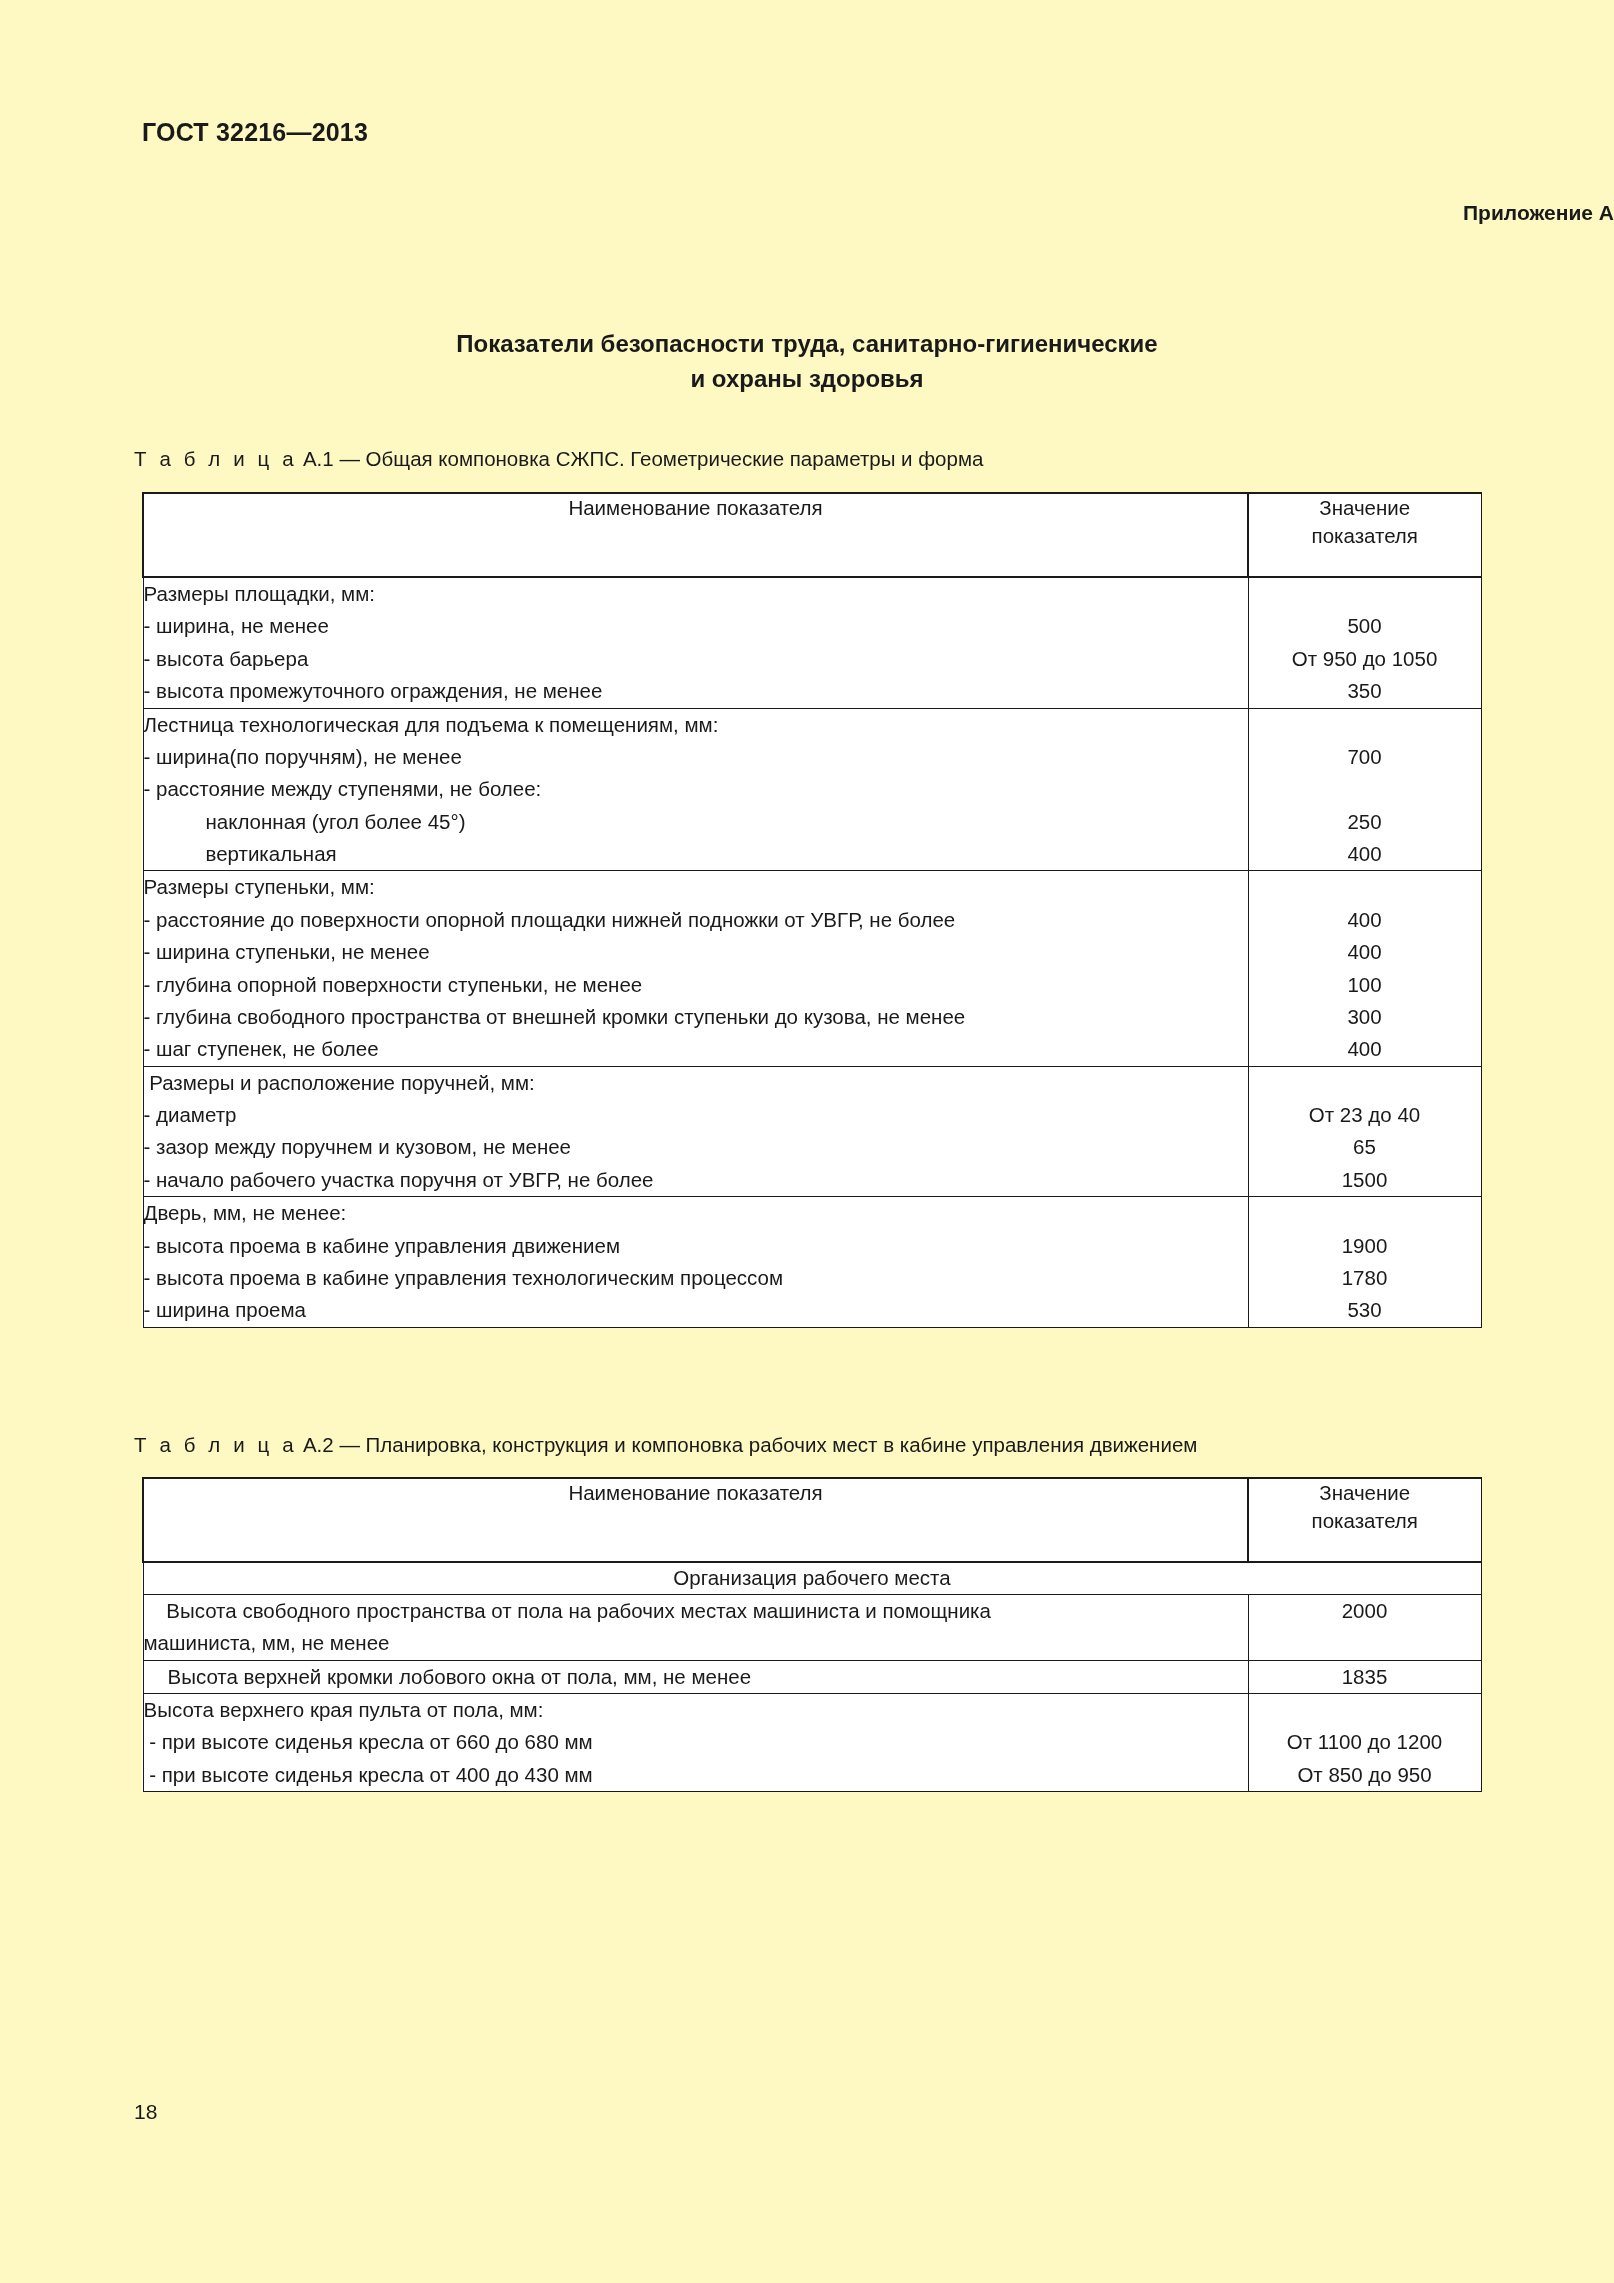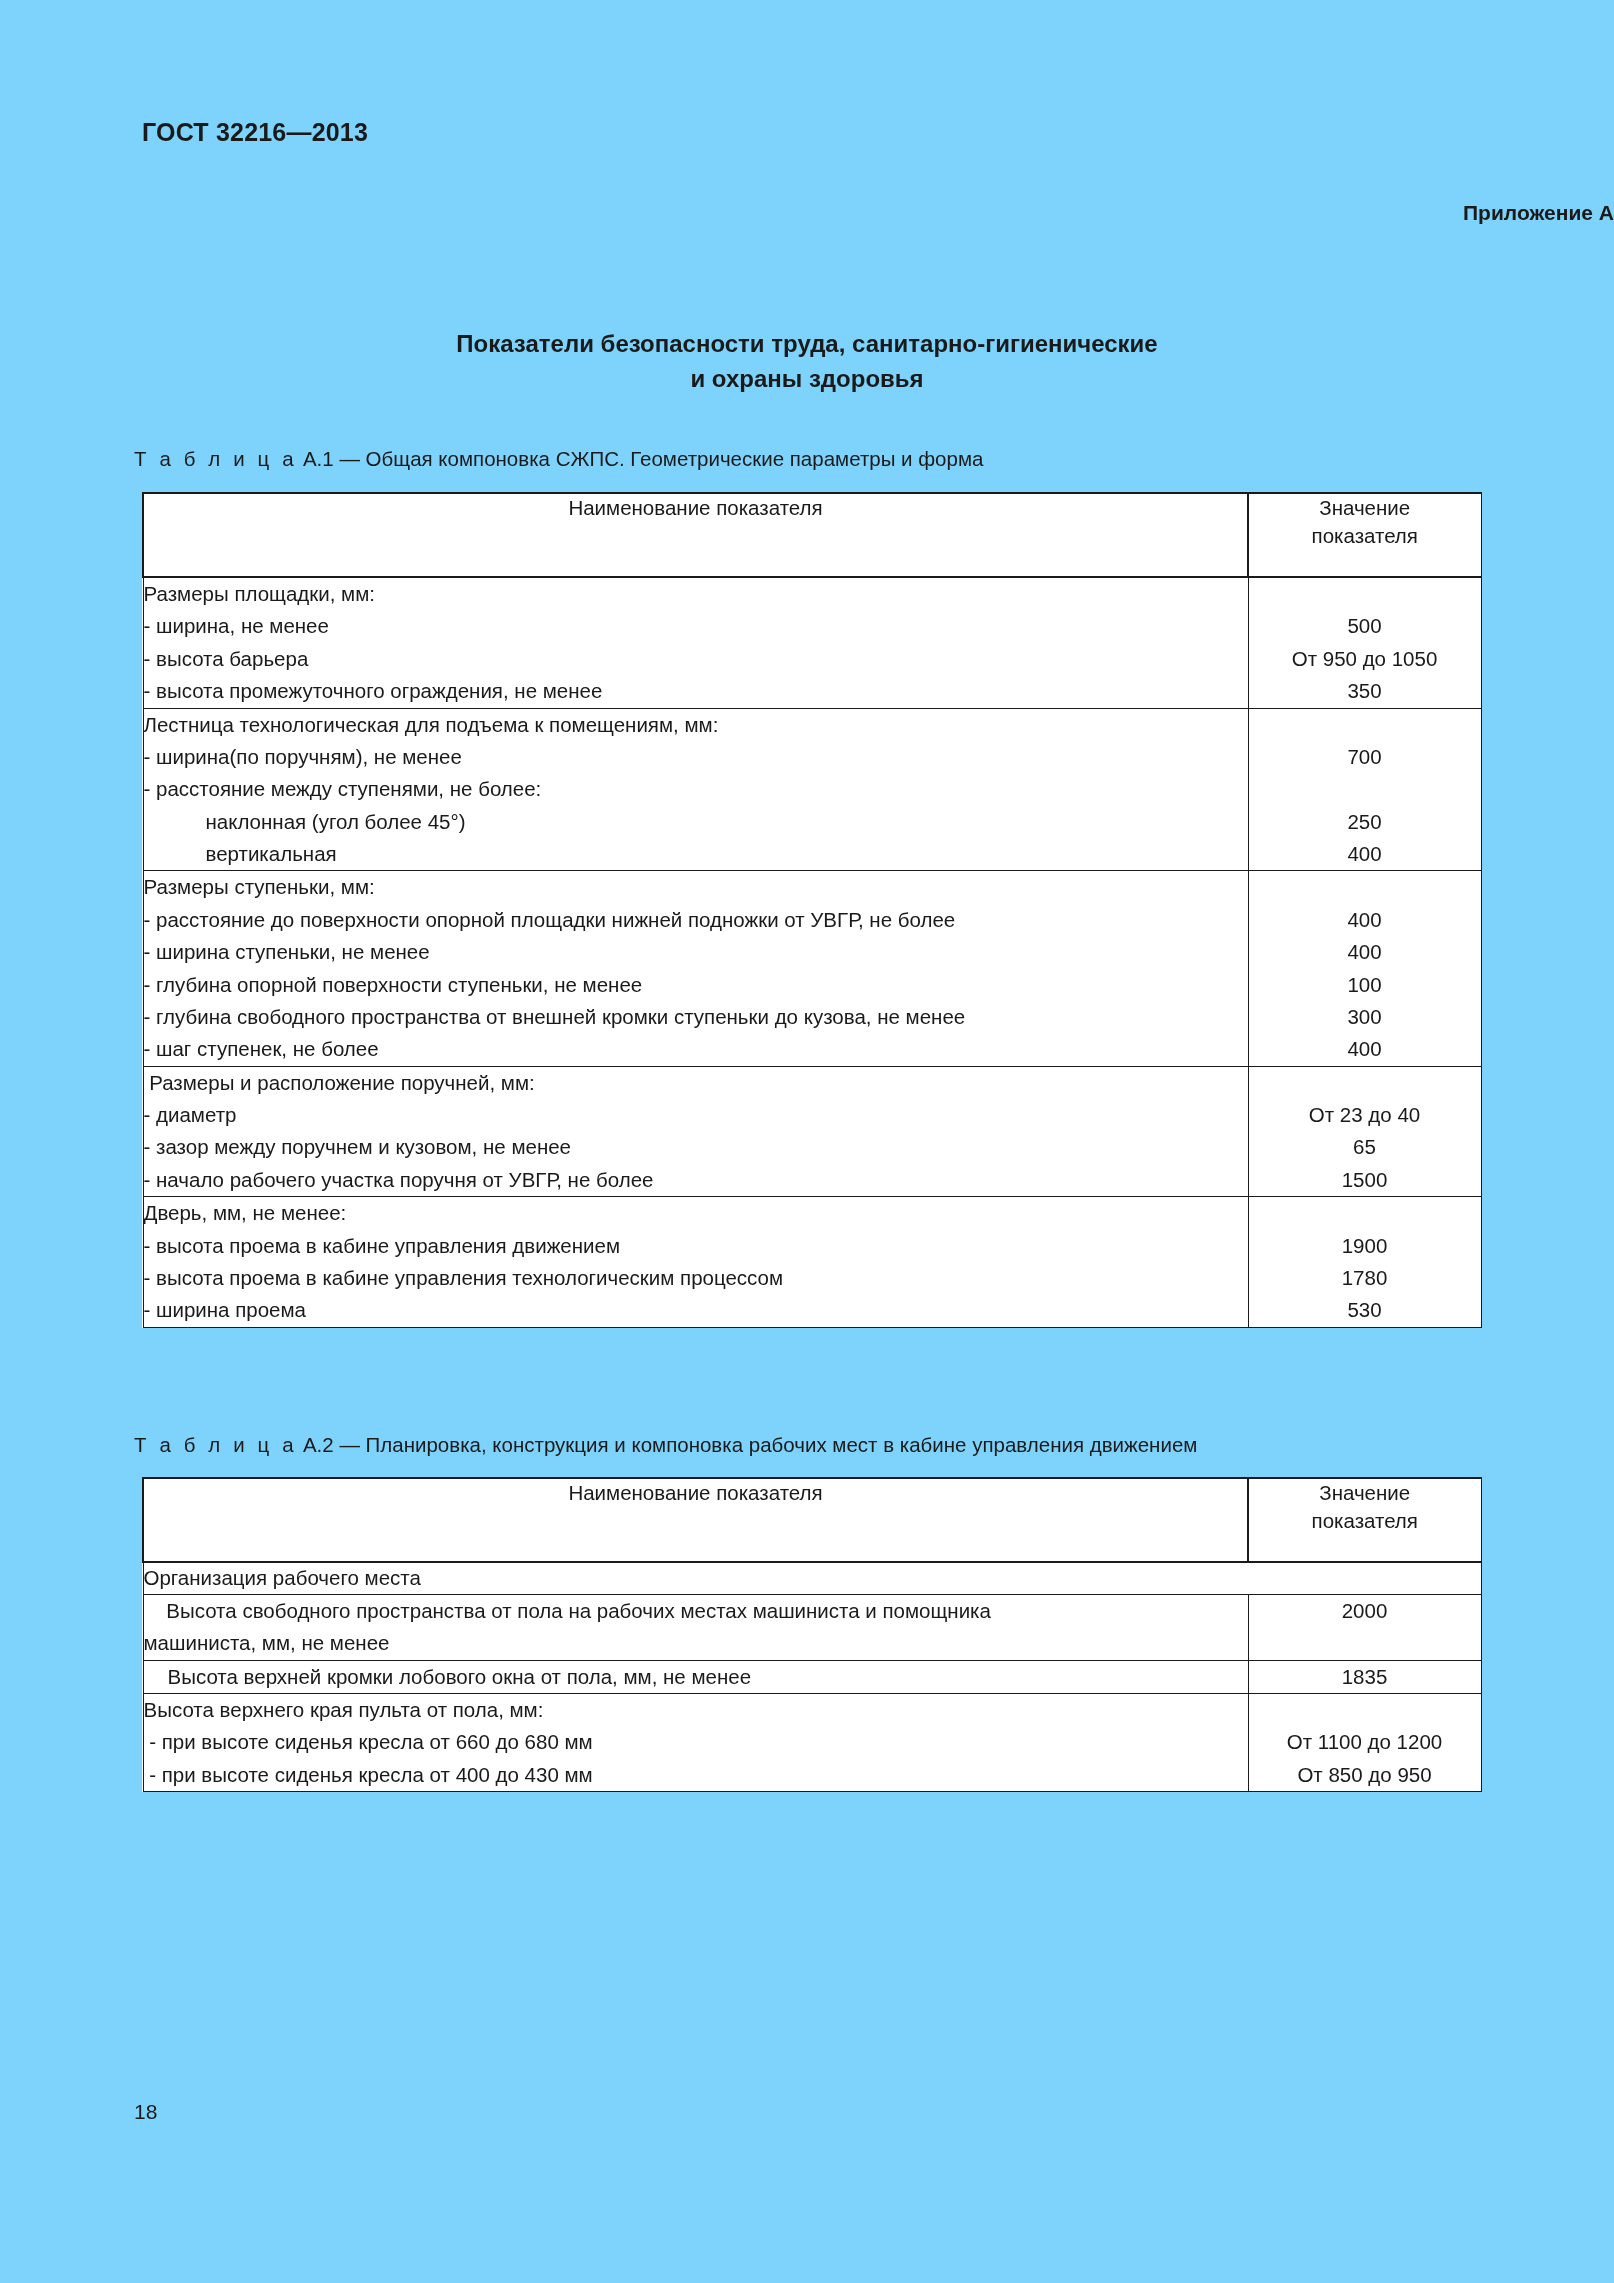--- a/index.html
+++ b/index.html
@@ -8,21 +8,21 @@
     background: #ffffff;
   }
   body {
     font-family: "Liberation Sans", sans-serif;
     color: #1a1a1a;
   }
   .page {
     position: relative;
     width: 1614px;
     height: 2283px;
-    background: #7dd3fc;
+    background: #fef9c3;
     box-sizing: border-box;
     padding: 0;
     overflow: hidden;
   }
   .gost-header {
     position: absolute;
     left: 142px;
     top: 118px;
     font-size: 25px;
     font-weight: bold;
@@ -107,20 +107,21 @@
     border-bottom-width: 2px;
     text-align: center;
     padding: 11px 8px 11px 8px;
     line-height: 1.58;
   }
   td.span-row {
     border-left-width: 2.5px;
     border-right-width: 2.5px;
     border-top-width: 2px;
     border-bottom-width: 2px;
+    text-align: center;
     padding: 16px 8px 16px 8px;
     line-height: 1.5;
     margin-left: 40px;
   }
   .line { white-space: pre; }
   .ind2 { padding-left: 62px; }
   .lead { padding-left: 24px; }
   .val-pad-top { padding-top: 41px; }
   .page-number {
     position: absolute;

